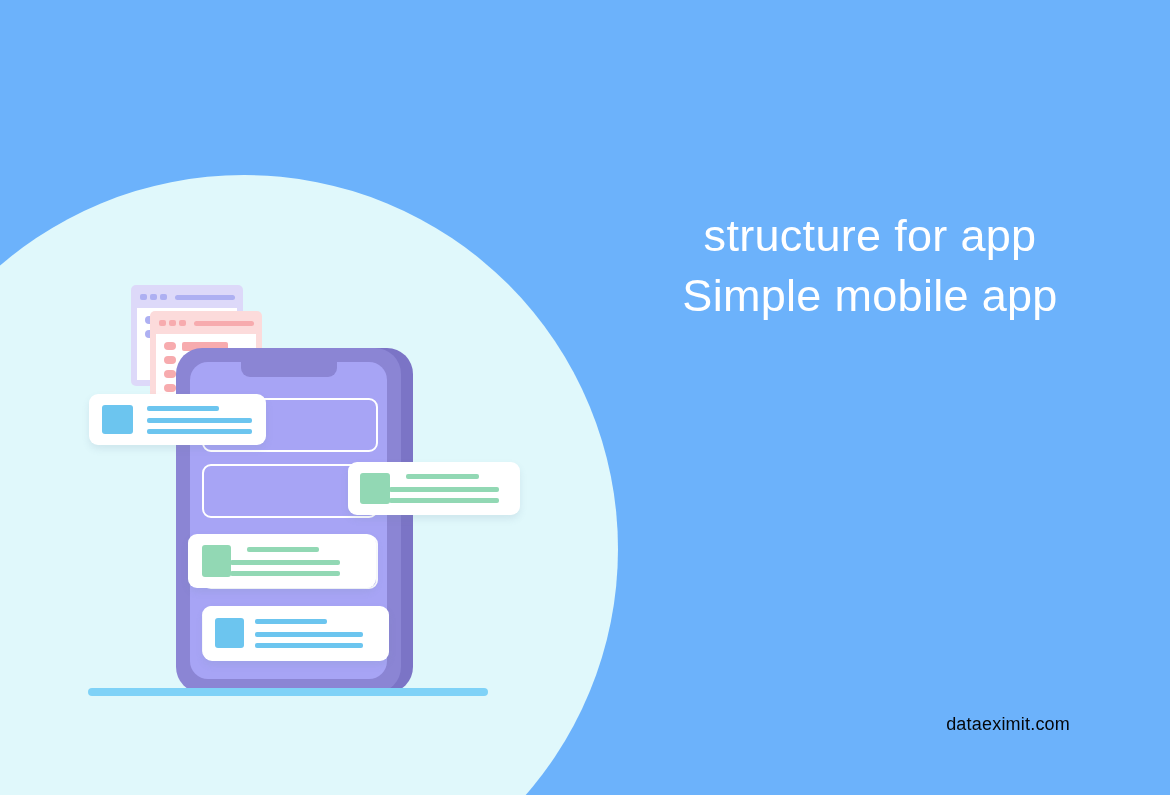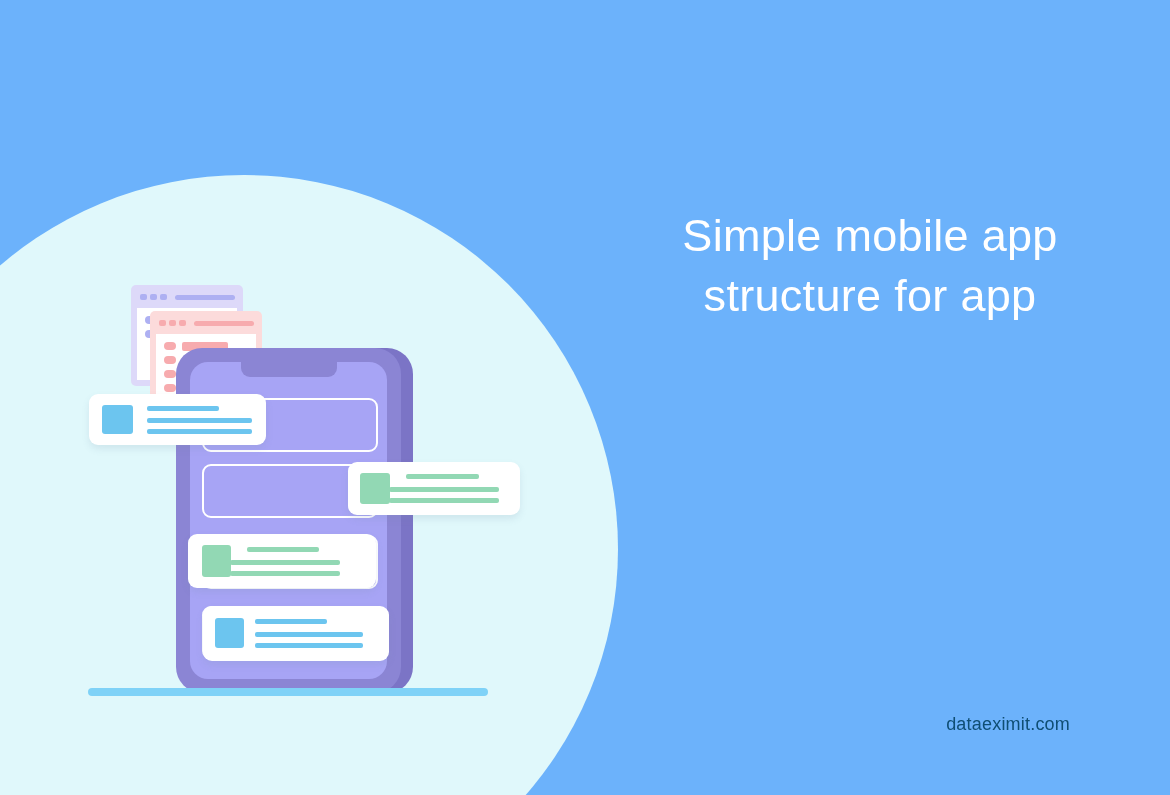--- a/index.html
+++ b/index.html
@@ -59,21 +59,21 @@
     font-weight: 500;
     letter-spacing: -0.5px;
     white-space: nowrap;
   }
 
   
   .watermark {
     position: absolute;
     right: 100px;
     top: 714px;
-    color: #0c4a6e;
+    color: #000000;
     font-size: 18px;
     opacity: 0.96;
     letter-spacing: 0.2px;
   }
 
   
   .stage {
     position: absolute;
     left: 0;
     top: 0;
@@ -335,19 +335,19 @@
       <span class="card-thumb blue-thumb" style="left:12px;top:12px;width:29px;height:30px;"></span>
       <span class="card-line blue-line" style="left:52px;top:13px;width:72px;"></span>
       <span class="card-line blue-line" style="left:52px;top:26px;width:108px;"></span>
       <span class="card-line blue-line" style="left:52px;top:37px;width:108px;"></span>
     </div>
 
     <div class="ground"></div>
   </div>
 
   <div class="headline-block">
+    <div class="headline-line">structure for app</div>
     <div class="headline-line">Simple mobile app</div>
-    <div class="headline-line">structure for app</div>
   </div>
 
   <div class="watermark">dataeximit.com</div>
 
 </div>
 
 </body></html>

